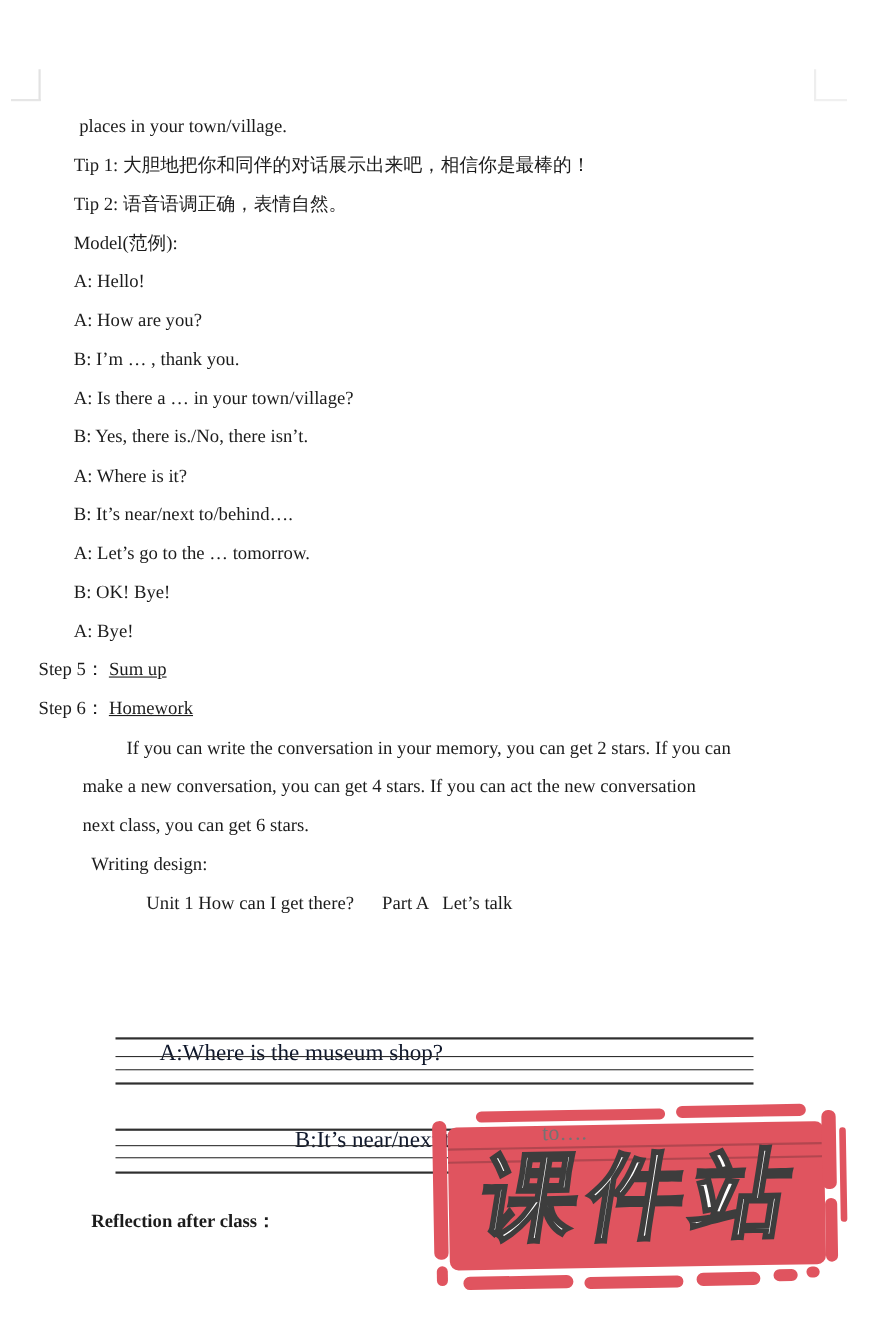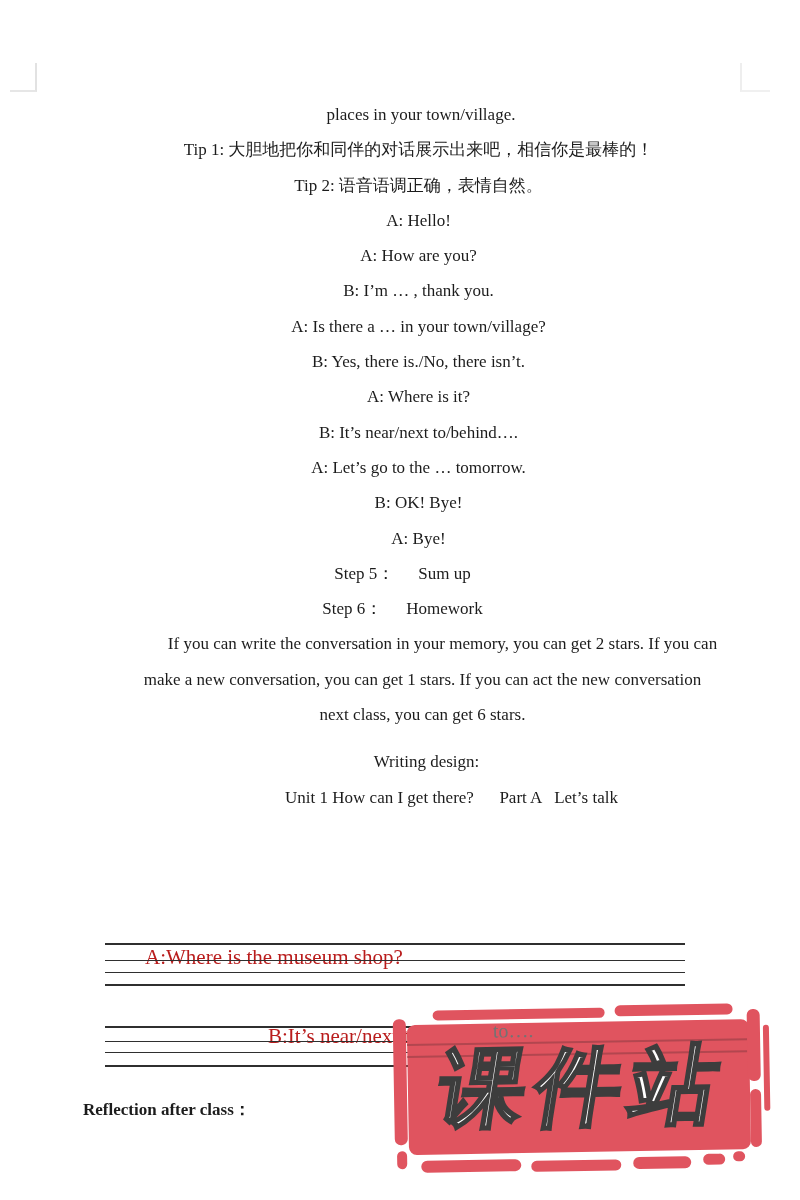--- a/index.html
+++ b/index.html
@@ -11,39 +11,39 @@
   }
   
   .corner{position:absolute;}
   .corner-tl{left:10px;top:63px;width:25px;height:27px;
     border-right:2px solid #e2e2e2;border-bottom:2px solid #e6e6e6;}
   .corner-tr{left:740px;top:63px;width:28px;height:27px;
     border-left:2px solid #eeeeee;border-bottom:2px solid #f0f0f0;}
 
   
   .doc{position:absolute;left:35px;top:97px;right:30px;font-size:17px;}
-  .l{height:35.3px;line-height:35.3px;white-space:pre;text-align:center;}
+  .l{height:35.3px;line-height:35.3px;white-space:pre;}
   .pl37{padding-left:37px;}
   .pl32{padding-left:32px;}
   .pl65{padding-left:65px;}
   .pl80{padding-left:80px;}
   .pl40{padding-left:40px;}
-  .pl48{padding-left:48px;margin-top:12px;}
+  .pl48{padding-left:48px;}
   .pl98{padding-left:98px;}
   .b{font-weight:normal;}
-  .step-title{margin-left:24px;}
+  .step-title{margin-left:4px;text-decoration:underline;}
   .blank{display:inline-block;width:354px;height:17px;
     border-bottom:1.5px solid #2b2b2b;vertical-align:baseline;}
 
   
   .wgroup{position:absolute;left:105px;width:580px;}
   .wg1{top:943px;height:44px;}
   .wg2{top:1026px;height:42px;}
   .wline{position:absolute;left:0;right:0;background:#2f2f2f;z-index:3;}
-  .wtext{position:absolute;z-index:2;font-size:21px;white-space:pre;color:#b91c1c;}
+  .wtext{position:absolute;z-index:2;font-size:21px;white-space:pre;color:#0f172a;}
 
   
   .stamp{position:absolute;left:394px;top:1006px;width:378px;height:172px;
     transform:rotate(-1deg);z-index:5;}
   .stamp .fill{position:absolute;left:14px;top:16px;width:342px;height:130px;
     border-radius:8px;z-index:5;}
   .stroke{position:absolute;border-radius:6px;z-index:7;}
   .stamp .chars{position:absolute;left:14px;top:16px;width:342px;height:130px;
     display:flex;align-items:center;justify-content:center;z-index:8;
     font-family:"Liberation Sans","DejaVu Sans",sans-serif;
@@ -59,40 +59,41 @@
 </head>
 <body>
 
 <div class="corner corner-tl"></div>
 <div class="corner corner-tr"></div>
 
 <div class="doc">
   <div class="l pl37">places in your town/village.</div>
   <div class="l pl32">Tip 1: 大胆地把你和同伴的对话展示出来吧，相信你是最棒的！</div>
   <div class="l pl32">Tip 2: 语音语调正确，表情自然。</div>
+  <div class="l pl32">Model(范例):</div>
 
   <div class="l pl32">A: Hello!</div>
   <div class="l pl32">A: How are you?</div>
   <div class="l pl32">B: I’m … , thank you.</div>
   <div class="l pl32">A: Is there a … in your town/village?</div>
   <div class="l pl32">B: Yes, there is./No, there isn’t.</div>
   <div class="l pl32">A: Where is it?</div>
   <div class="l pl32">B: It’s near/next to/behind….</div>
   <div class="l pl32">A: Let’s go to the … tomorrow.</div>
   <div class="l pl32">B: OK! Bye!</div>
   <div class="l pl32">A: Bye!</div>
 
 
   <div class="l"><span class="b">Step 5：</span><span class="step-title">Sum up</span></div>
 
 
   <div class="l"><span class="b">Step 6：</span><span class="step-title">Homework</span></div>
 
   <div class="l pl80">If you can write the conversation in your memory, you can get 2 stars. If you can</div>
-  <div class="l pl40">make a new conversation, you can get 1 stars. If you can act the new conversation</div>
+  <div class="l pl40">make a new conversation, you can get 4 stars. If you can act the new conversation</div>
   <div class="l pl40">next class, you can get 6 stars.</div>
 
   <div class="l pl48"><span class="b">Writing design</span><span>:</span></div>
 
   <div class="l pl98">Unit 1 How can I get there?      Part A   Let’s talk</div>
 </div>
 
 <div class="wgroup wg1">
   <div class="wline" style="top:0;height:2px;"></div>
   <div class="wline" style="top:17px;height:1px;"></div>

